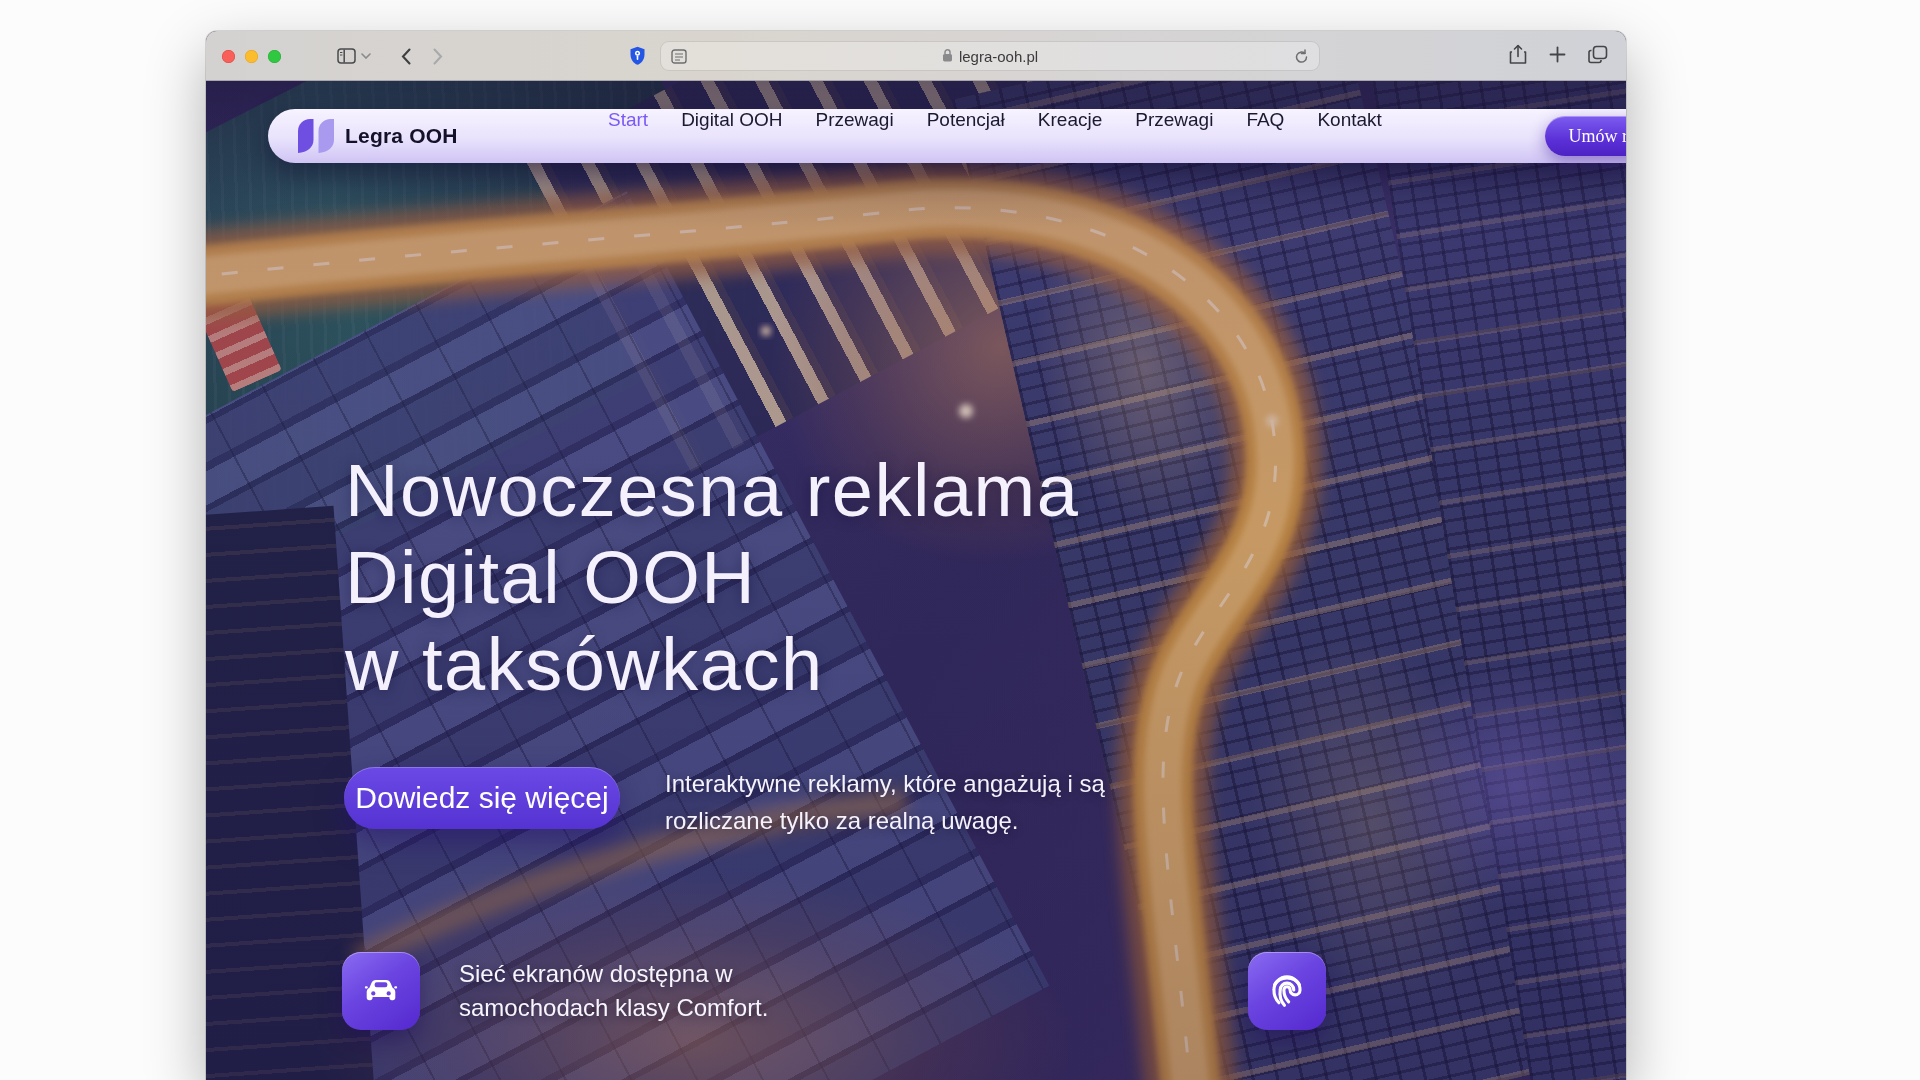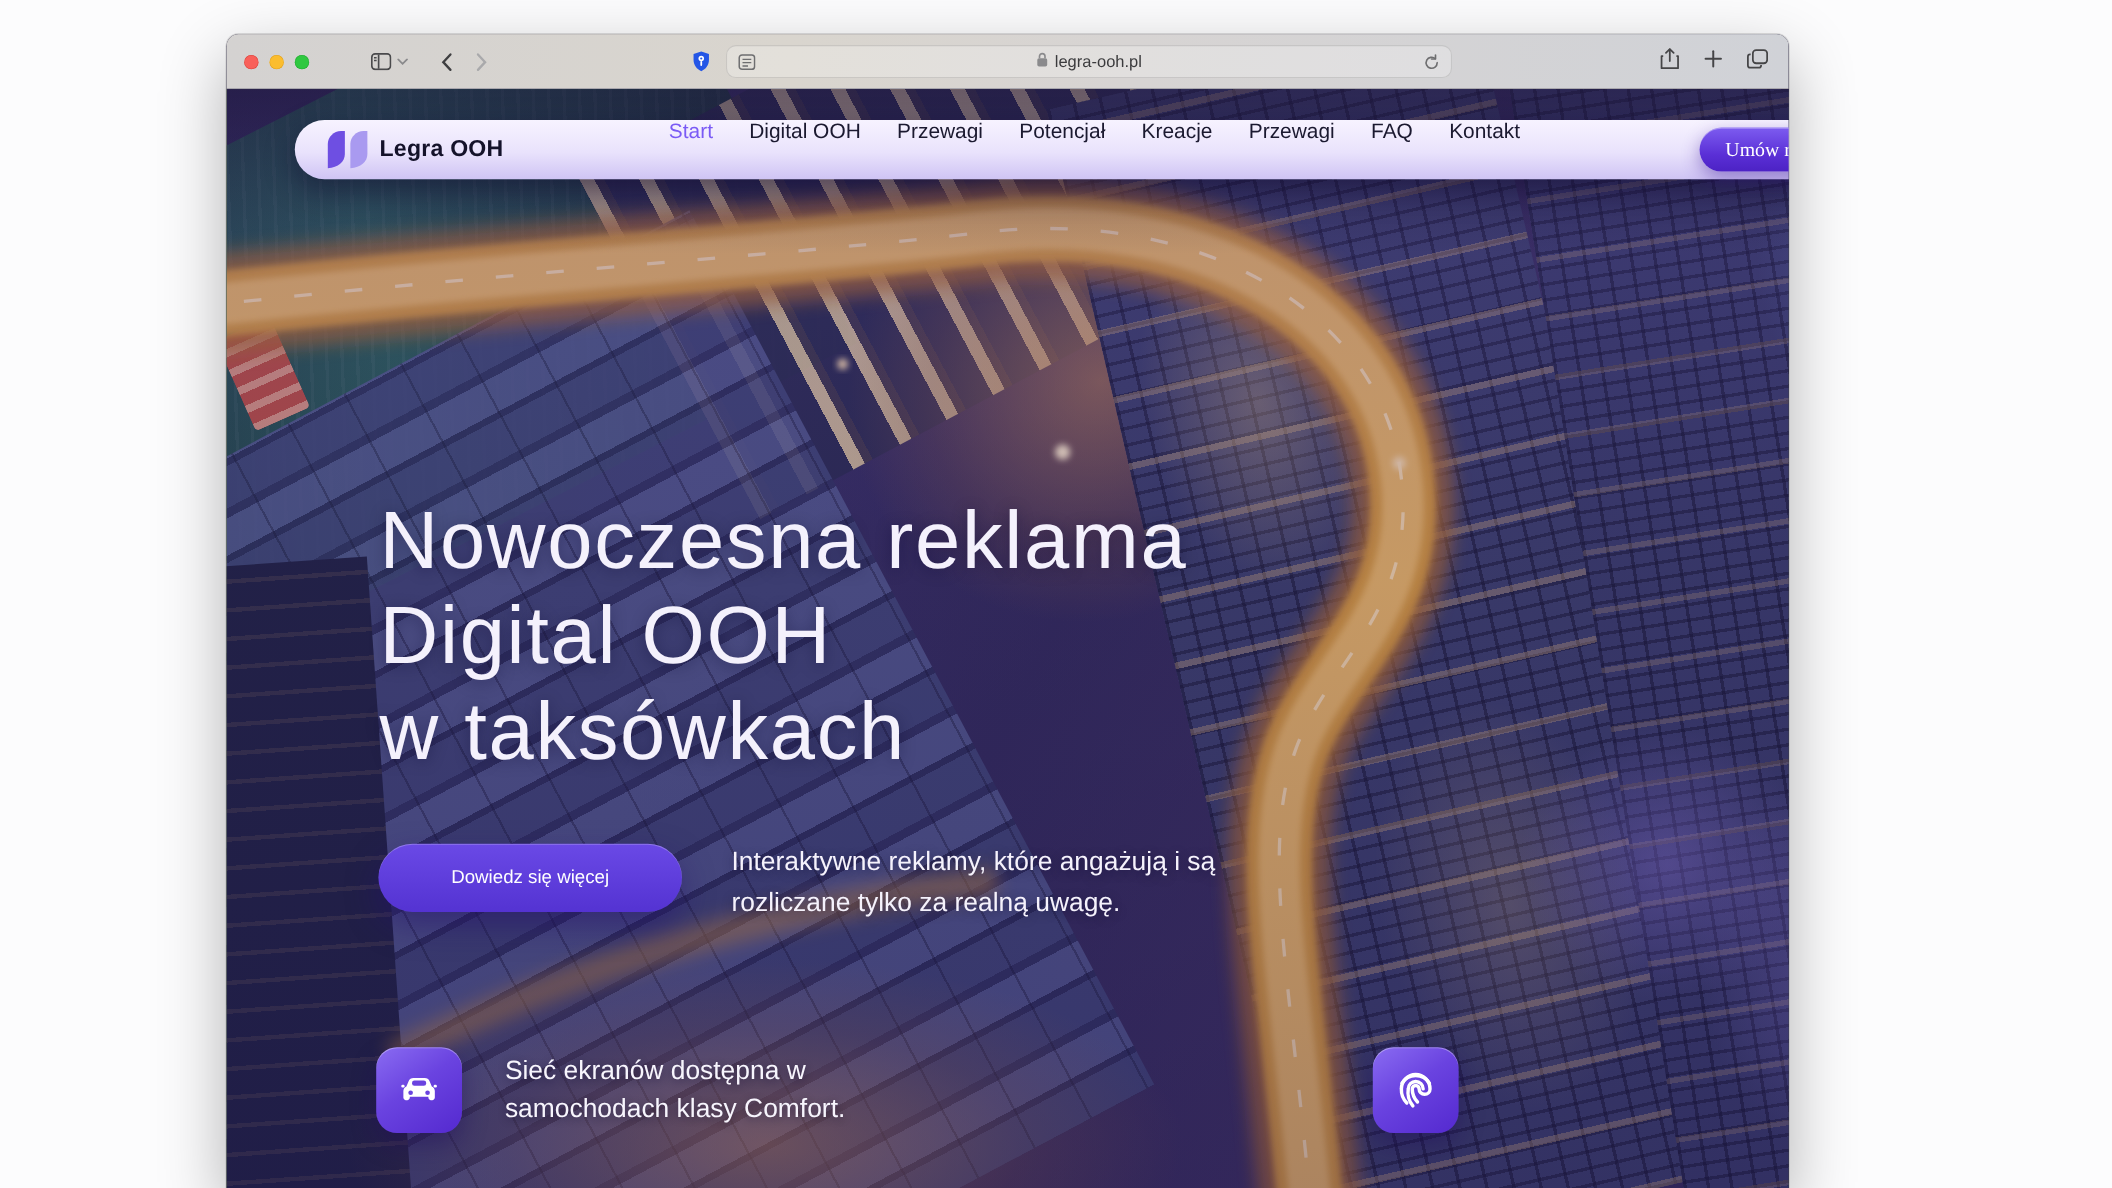--- a/index.html
+++ b/index.html
@@ -85,21 +85,21 @@
     background:linear-gradient(180deg,#7d5cf0 0%,#5a2fd6 62%,#4c22c4 100%);
     box-shadow:inset 0 1px 0 rgba(255,255,255,.35), 0 6px 16px rgba(60,25,150,.45);
     color:#fff; font-size:18px; font-weight:500; font-family:Liberation Serif, serif; cursor:pointer; }
 
   
   .hero-heading { position:absolute; left:139px; top:366px; color:#f4f1fc; font-size:74px; line-height:87px;
     font-weight:300; letter-spacing:1.5px; text-shadow:0 2px 14px rgba(10,5,40,.35); }
   .hero-btn { position:absolute; left:138px; top:686px; width:276px; height:62px; border-radius:31px; border:none;
     background:linear-gradient(180deg,#6a49e6 0%,#5433d2 100%);
     box-shadow:0 12px 28px rgba(35,15,110,.5), inset 0 1px 0 rgba(255,255,255,.25);
-    color:#fff; font-size:17px; font-weight:500; font-family:inherit; cursor:pointer; }
+    color:#fff; font-size:30px; font-weight:500; font-family:inherit; cursor:pointer; }
   .hero-sub { position:absolute; left:459px; top:684px; color:#f5f2fc; font-size:24px; line-height:37px;
     font-weight:400; text-shadow:0 2px 10px rgba(10,5,40,.4); }
 
   
   .feature { position:absolute; top:871px; display:flex; align-items:center; gap:39px; }
   .f1 { left:136px; } .f2 { left:592px; } .f3 { left:1042px; }
   .tile { width:78px; height:78px; border-radius:19px; flex:0 0 auto;
     background:linear-gradient(145deg,#8a6cf2 0%,#6a43e0 45%,#5429cf 100%);
     box-shadow:inset 0 1px 0 rgba(255,255,255,.35), 0 10px 22px rgba(30,12,90,.45);
     display:flex; align-items:center; justify-content:center; }

